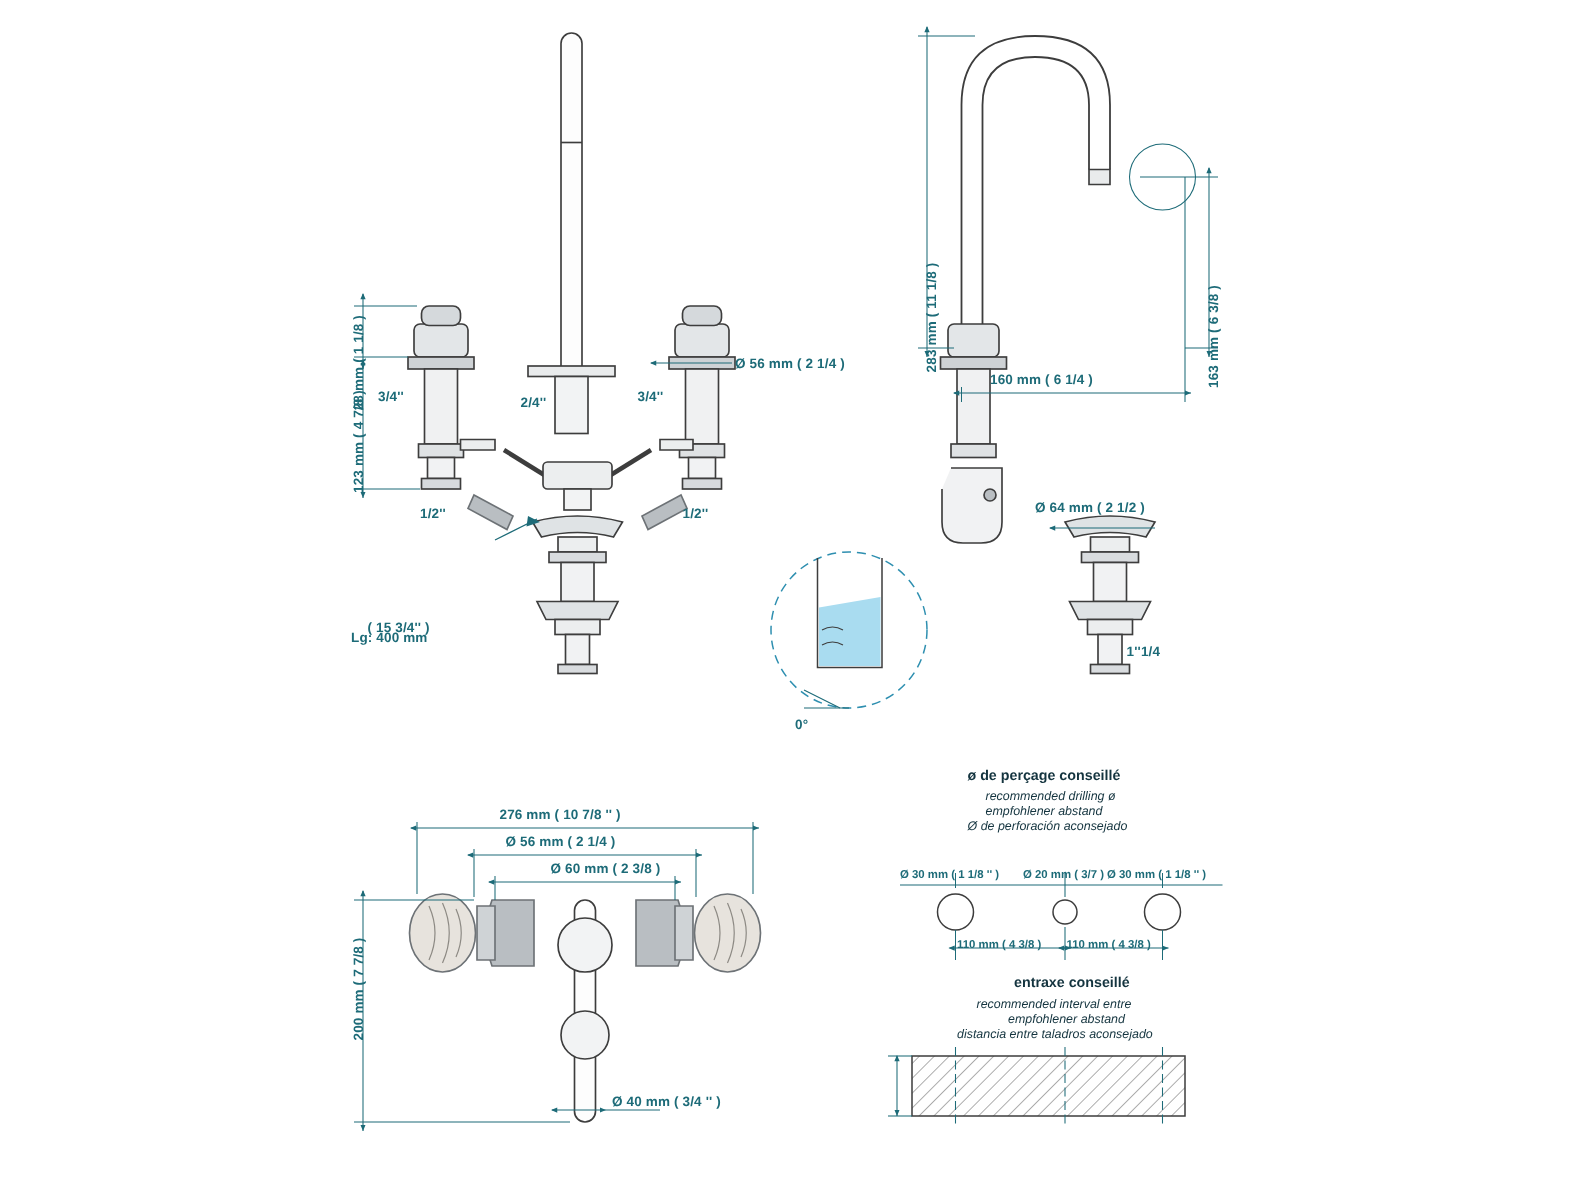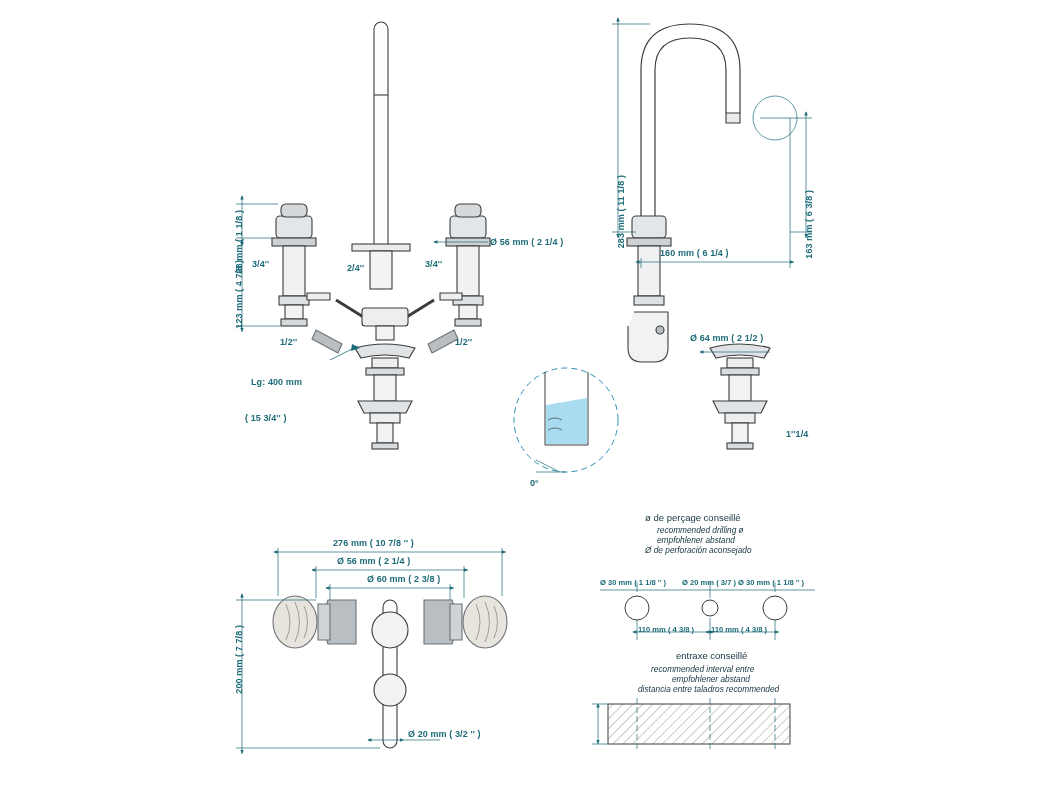--- a/index.html
+++ b/index.html
@@ -4,21 +4,21 @@
 <style>
   html,body{margin:0;padding:0;background:#ffffff;}
   body{width:1046px;height:785px;position:relative;overflow:hidden;
        font-family:"Liberation Sans", sans-serif;color:#1b4a57;}
   .stage{position:absolute;left:0;top:0;width:1046px;height:785px;}
   svg{position:absolute;left:0;top:0;width:1046px;height:785px;overflow:visible;}
   .dim{position:absolute;font-size:9px;color:#1d6b78;white-space:nowrap;letter-spacing:.1px;}
   .dim.b{font-weight:bold;}
   .dim.vert{transform-origin:left top;}
   .cap{position:absolute;font-size:9px;color:#14343f;white-space:nowrap;}
-  .cap.t{font-weight:normal;font-size:9.5px;}
+  .cap.t{font-weight:bold;font-size:9.5px;}
   .cap.i{font-style:italic;font-size:8.3px;}
   .tiny{position:absolute;font-size:7.6px;color:#1d6b78;white-space:nowrap;}
   .tiny.b{font-weight:bold;}
 </style>
 </head>
 <body>
 
 <div class="stage">
 
 <svg viewBox="0 0 1046 785">
@@ -197,46 +197,46 @@
 </svg>
 
 <div class="dim b vert" style="left:234px;top:210px;transform:rotate(-90deg) translate(-100%,0);">28 mm ( 1 1/8 )</div>
 <div class="dim b vert" style="left:234px;top:260px;transform:rotate(-90deg) translate(-100%,0);">123 mm ( 4 7/8 )</div>
 <div class="dim b" style="left:490px;top:237px;">Ø  56 mm  ( 2 1/4 )</div>
 <div class="dim b" style="left:252px;top:259px;">3/4''</div>
 <div class="dim b" style="left:347px;top:263px;">2/4''</div>
 <div class="dim b" style="left:425px;top:259px;">3/4''</div>
 <div class="dim b" style="left:280px;top:337px;">1/2''</div>
 <div class="dim b" style="left:455px;top:337px;">1/2''</div>
-<div class="dim b" style="left:234px;top:377px;margin-left:17px;">Lg: 400 mm</div>
+<div class="dim b" style="left:234px;top:420px;">Lg: 400 mm</div>
 <div class="dim b" style="left:245px;top:413px;">( 15 3/4'' )</div>
 
 <div class="dim b vert" style="left:616px;top:175px;transform:rotate(-90deg) translate(-100%,0);">283 mm ( 11 1/8 )</div>
 <div class="dim b vert" style="left:804px;top:190px;transform:rotate(-90deg) translate(-100%,0);">163 mm ( 6 3/8 )</div>
 <div class="dim b" style="left:660px;top:248px;">160 mm  ( 6 1/4 )</div>
 <div class="dim b" style="left:690px;top:333px;">Ø  64 mm  ( 2 1/2 )</div>
-<div class="dim b" style="left:786px;top:429px;text-align:right;">1''1/4</div>
+<div class="dim b" style="left:751px;top:429px;text-align:right;">1''1/4</div>
 
 <div class="dim b" style="left:530px;top:478px;">0°</div>
 
 <div class="dim b" style="left:333px;top:538px;">276 mm ( 10 7/8 '' )</div>
 <div class="dim b" style="left:337px;top:556px;">Ø  56 mm  ( 2 1/4 )</div>
 <div class="dim b" style="left:337px;top:574px;padding-left:30px;">Ø  60 mm  ( 2 3/8 )</div>
 <div class="dim b vert" style="left:234px;top:625px;transform:rotate(-90deg) translate(-100%,0);">200 mm ( 7 7/8 )</div>
-<div class="dim b" style="left:408px;top:729px;">Ø  20 mm  ( 3/2 '' )</div>
+<div class="dim b" style="left:408px;top:729px;">Ø  40 mm  ( 3/4 '' )</div>
 
 <div class="cap t" style="left:645px;top:512px;">ø de perçage conseillé</div>
 <div class="cap i" style="left:657px;top:525px;">recommended drilling ø</div>
 <div class="cap i" style="left:657px;top:535px;">empfohlener abstand</div>
 <div class="cap i" style="left:645px;top:545px;font-style:italic;">Ø de perforación aconsejado</div>
 
 <div class="tiny b" style="left:600px;top:578px;">Ø  30 mm  ( 1 1/8 '' )</div>
 <div class="tiny b" style="left:682px;top:578px;">Ø  20 mm  ( 3/7 )</div>
 <div class="tiny b" style="left:738px;top:578px;">Ø  30 mm  ( 1 1/8 '' )</div>
 <div class="tiny b" style="left:638px;top:625px;">110 mm  ( 4 3/8 )</div>
 <div class="tiny b" style="left:711px;top:625px;">110 mm  ( 4 3/8 )</div>
 
 <div class="cap t" style="left:676px;top:650px;">entraxe conseillé</div>
 <div class="cap i" style="left:651px;top:664px;">recommended interval entre</div>
 <div class="cap i" style="left:672px;top:674px;">empfohlener abstand</div>
-<div class="cap i" style="left:638px;top:684px;">distancia entre taladros recommended</div>
+<div class="cap i" style="left:638px;top:684px;">distancia entre taladros aconsejado</div>
 
 </div>
 
 </body></html>

